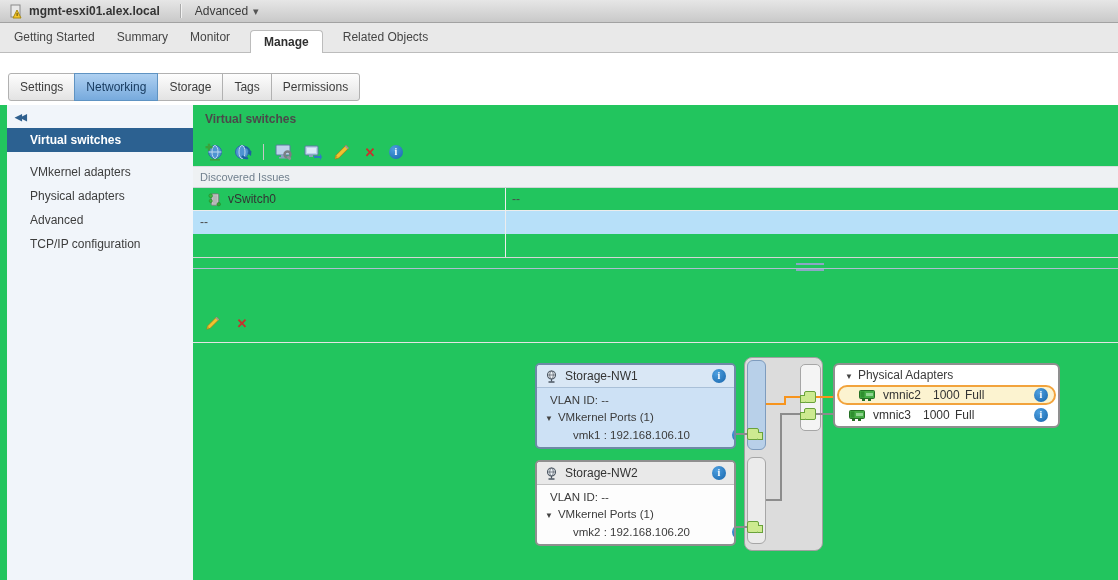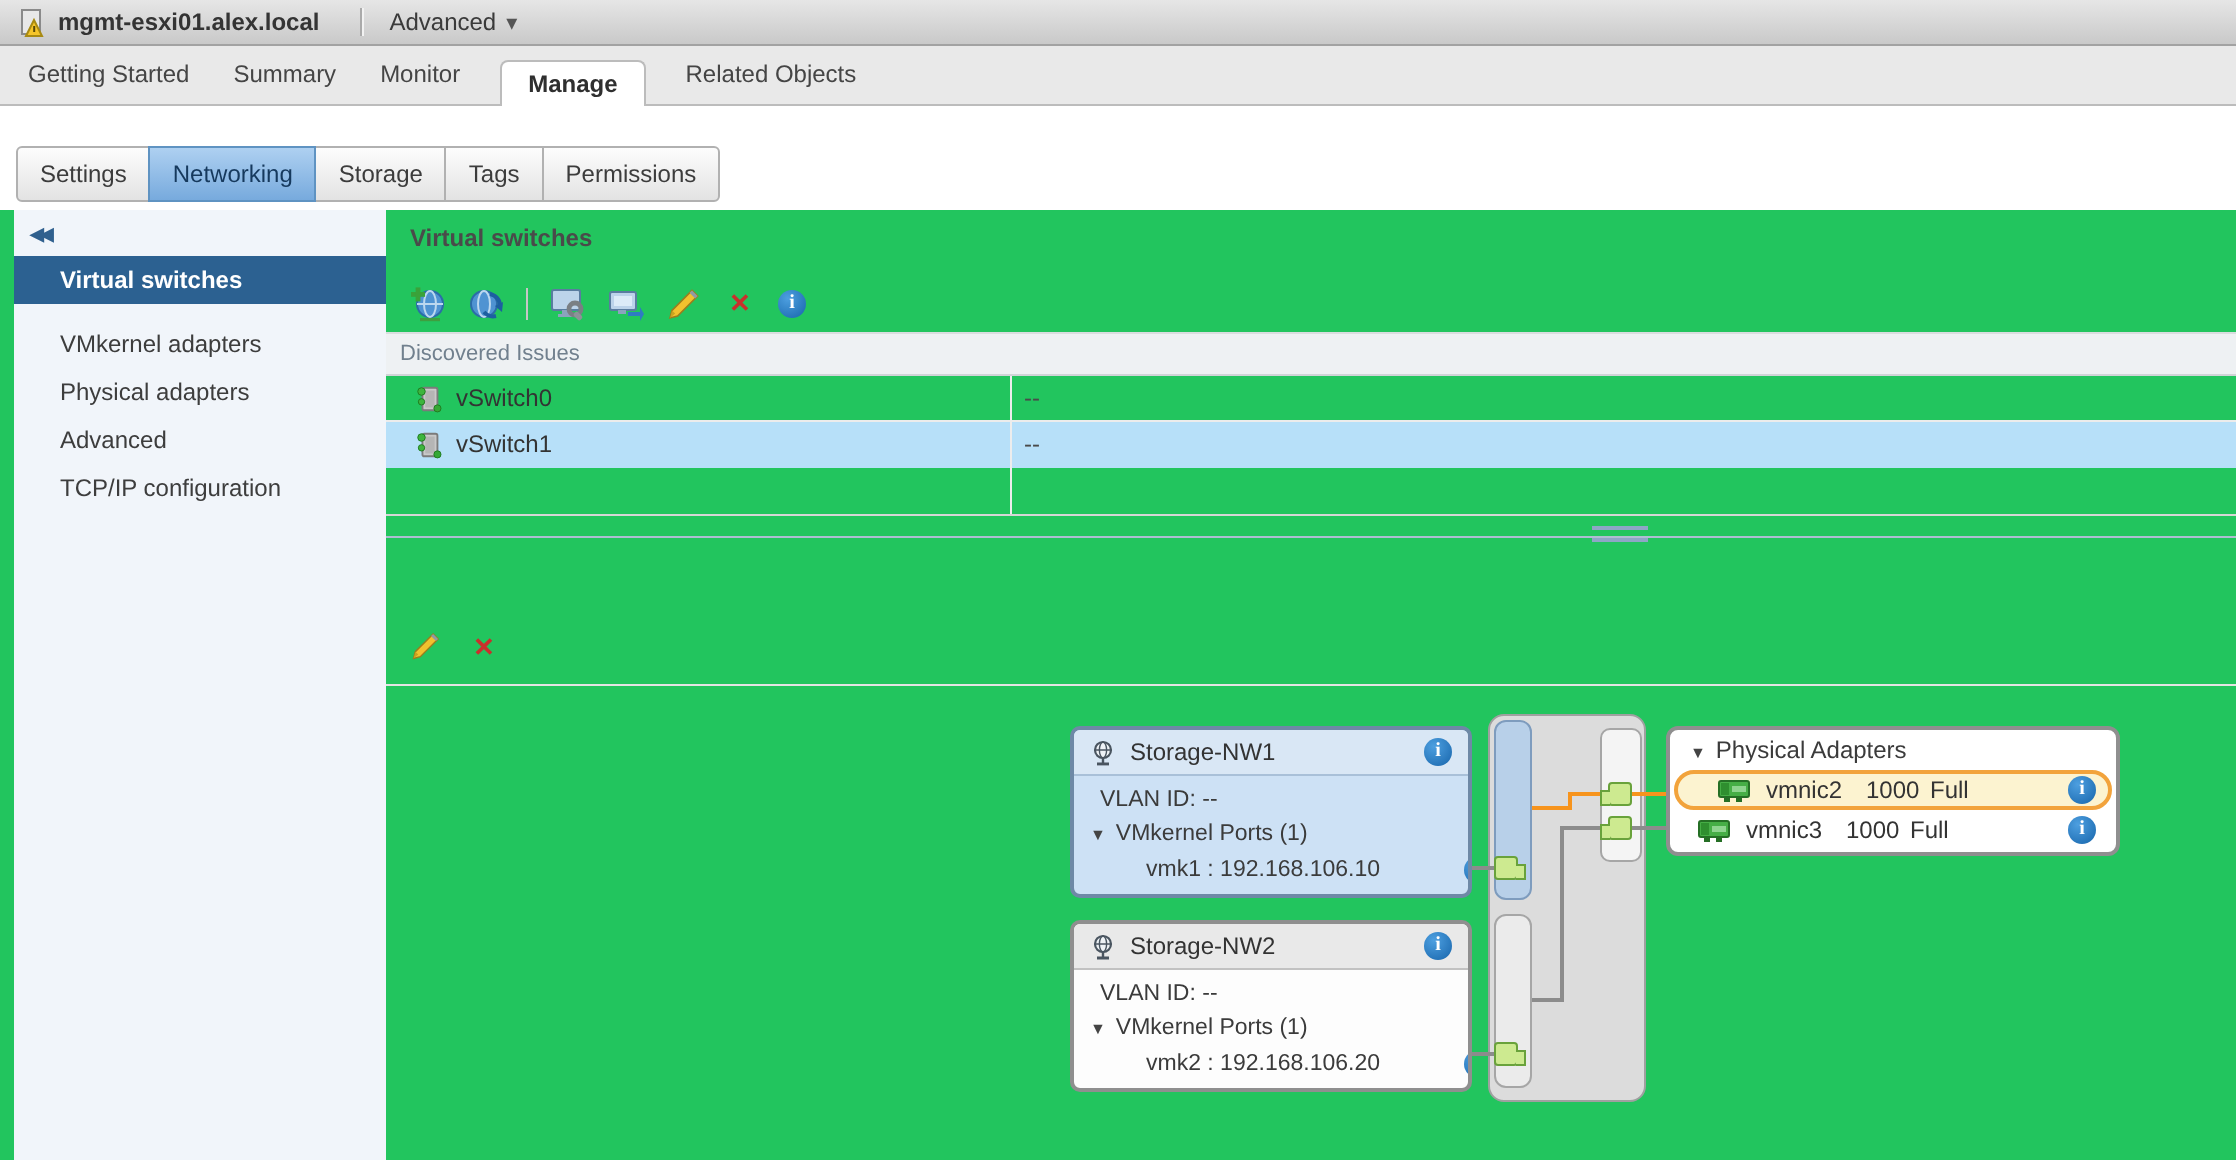--- a/index.html
+++ b/index.html
@@ -221,30 +221,20 @@
           <rect x="6" y="3.5" width="5" height="9" fill="#b5b5b5"></rect>
           <circle cx="4" cy="4" r="2" fill="#3db53d" stroke="#1f7a1f" stroke-width="0.5"></circle>
           <circle cx="4" cy="9.5" r="1.7" fill="#3db53d" stroke="#1f7a1f" stroke-width="0.5"></circle>
           <circle cx="12.5" cy="13" r="1.9" fill="#35a835" stroke="#1f7a1f" stroke-width="0.5"></circle>
         </svg>
         <span class="name">vSwitch0</span>
       </span>
       <span class="c2">--</span>
     </div>
     <div class="vs-row selected">
-      <span class="c1">
-        <svg width="15" height="15" viewBox="0 0 16 16">
-          <rect x="4.5" y="2" width="8" height="12" rx="1" fill="#c9c9c9" stroke="#7b7b7b"></rect>
-          <rect x="6" y="3.5" width="5" height="9" fill="#b5b5b5"></rect>
-          <circle cx="4" cy="4" r="2" fill="#3db53d" stroke="#1f7a1f" stroke-width="0.5"></circle>
-          <circle cx="4" cy="9.5" r="1.7" fill="#3db53d" stroke="#1f7a1f" stroke-width="0.5"></circle>
-          <circle cx="12.5" cy="13" r="1.9" fill="#35a835" stroke="#1f7a1f" stroke-width="0.5"></circle>
-        </svg>
-        <span class="name">vSwitch1</span>
-      </span>
       <span class="c2">--</span>
     </div>
   </div>
 
   <div class="splitter-line"></div>
   <div class="splitter-handle">
       <i></i>
       <i></i>
     </div>
 

